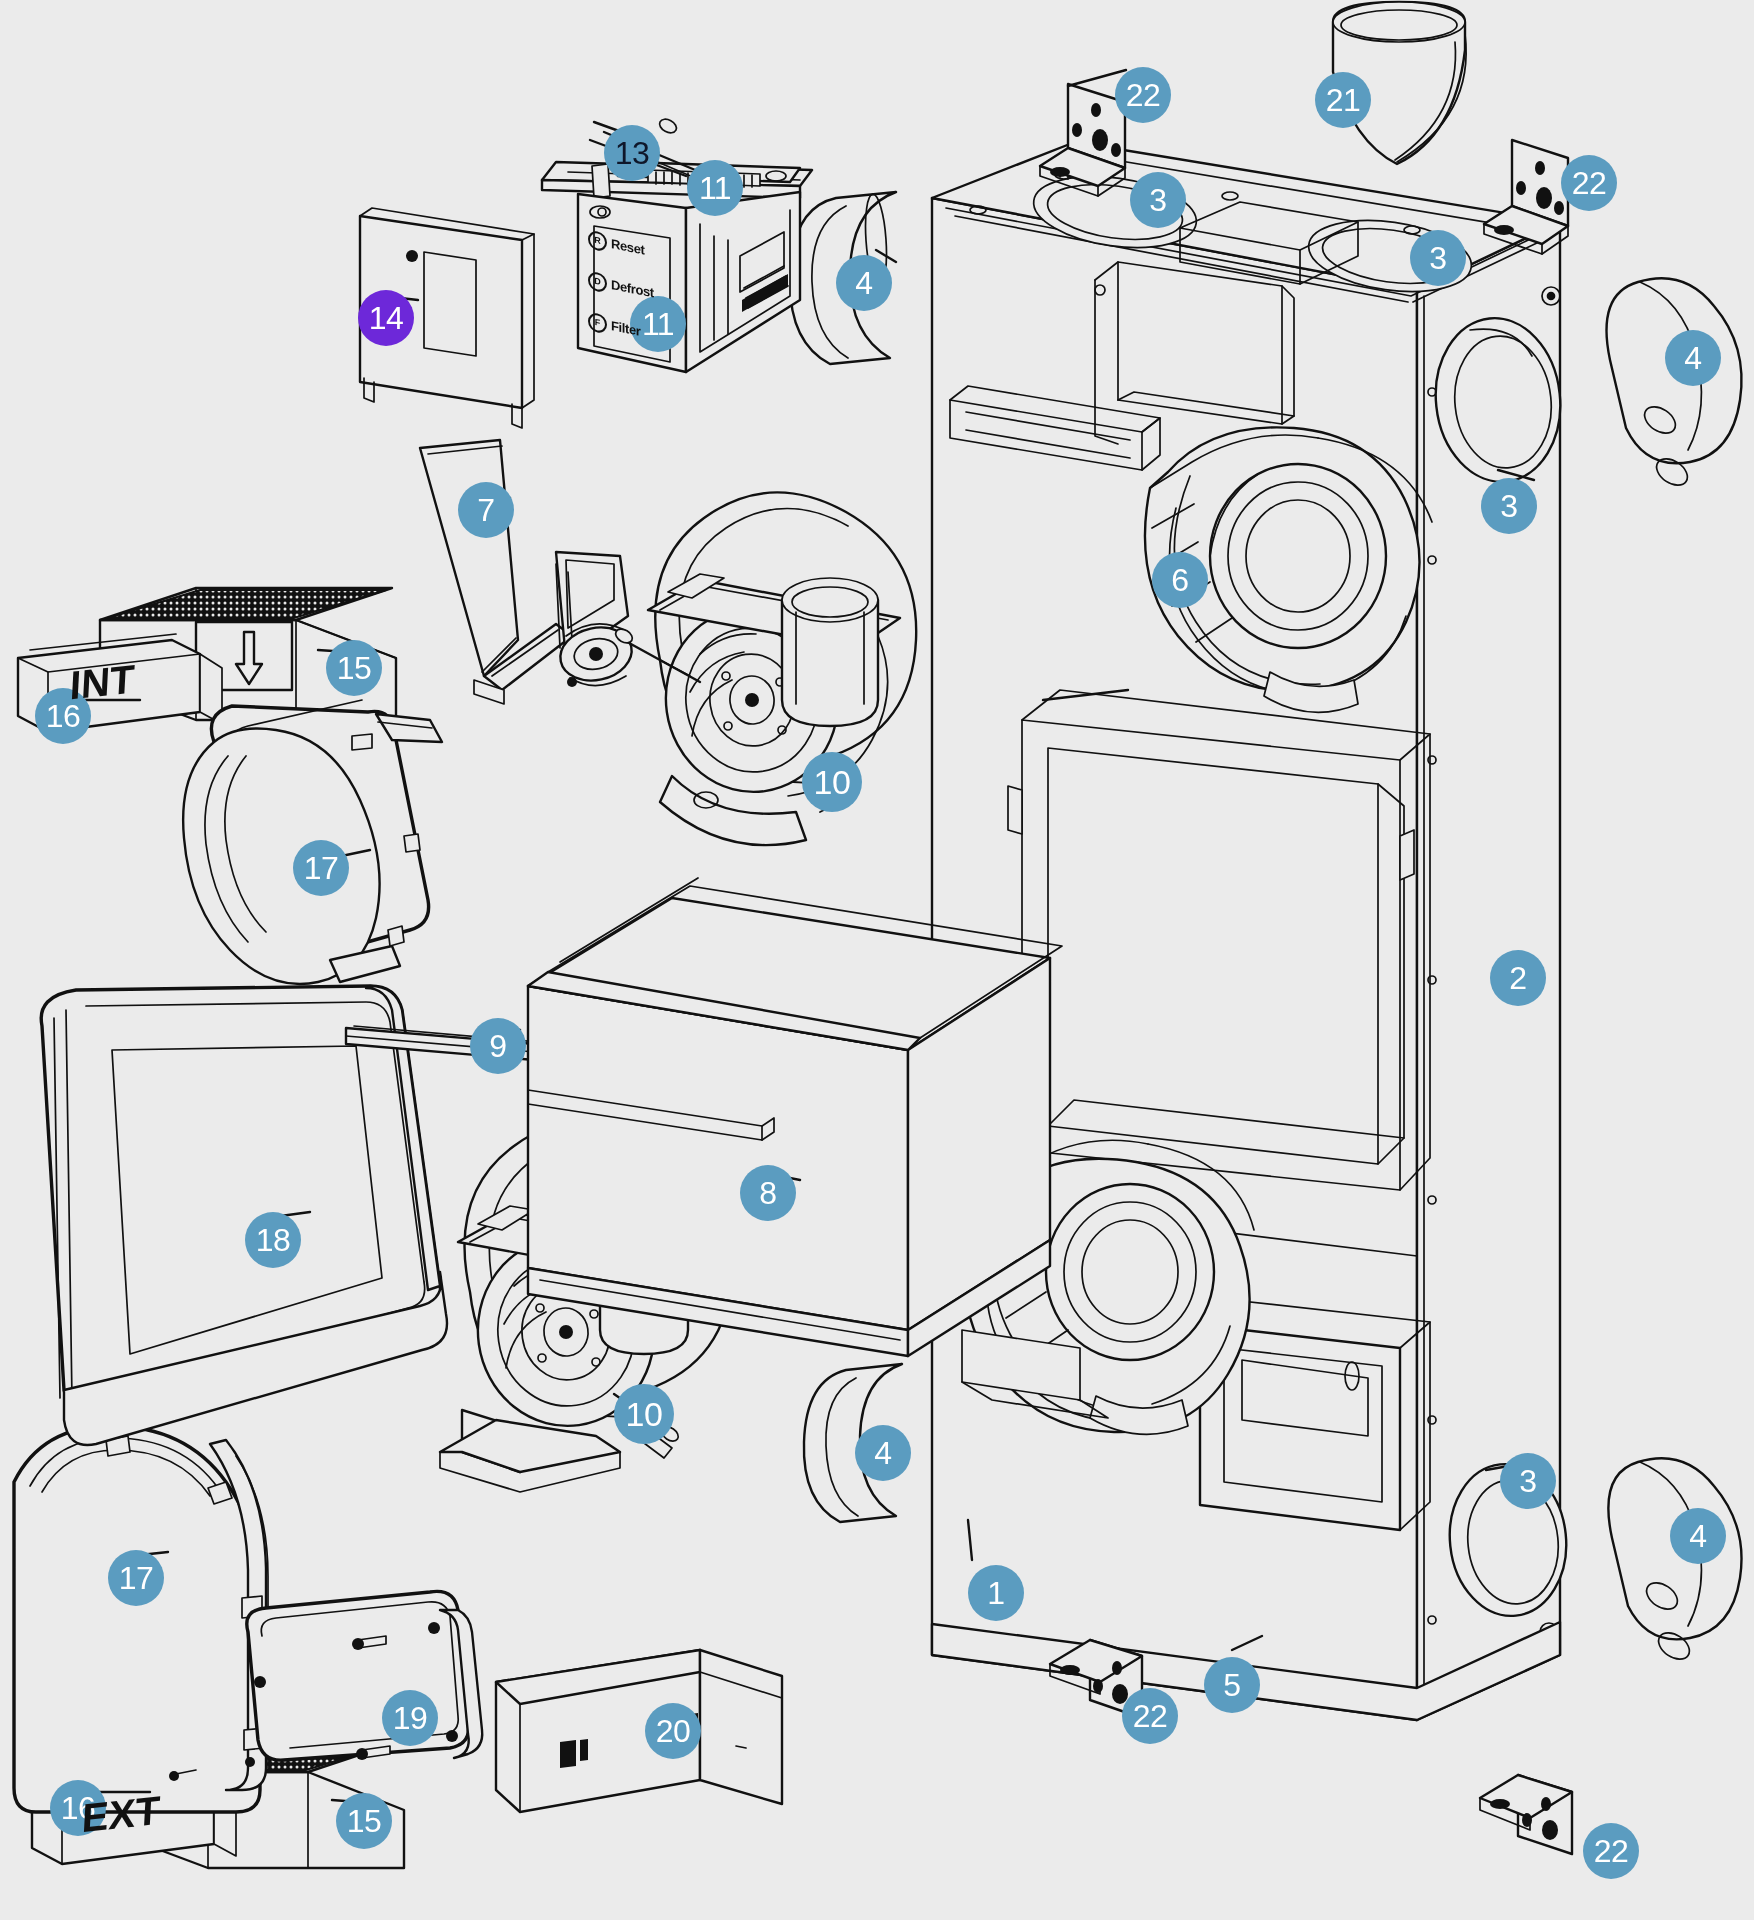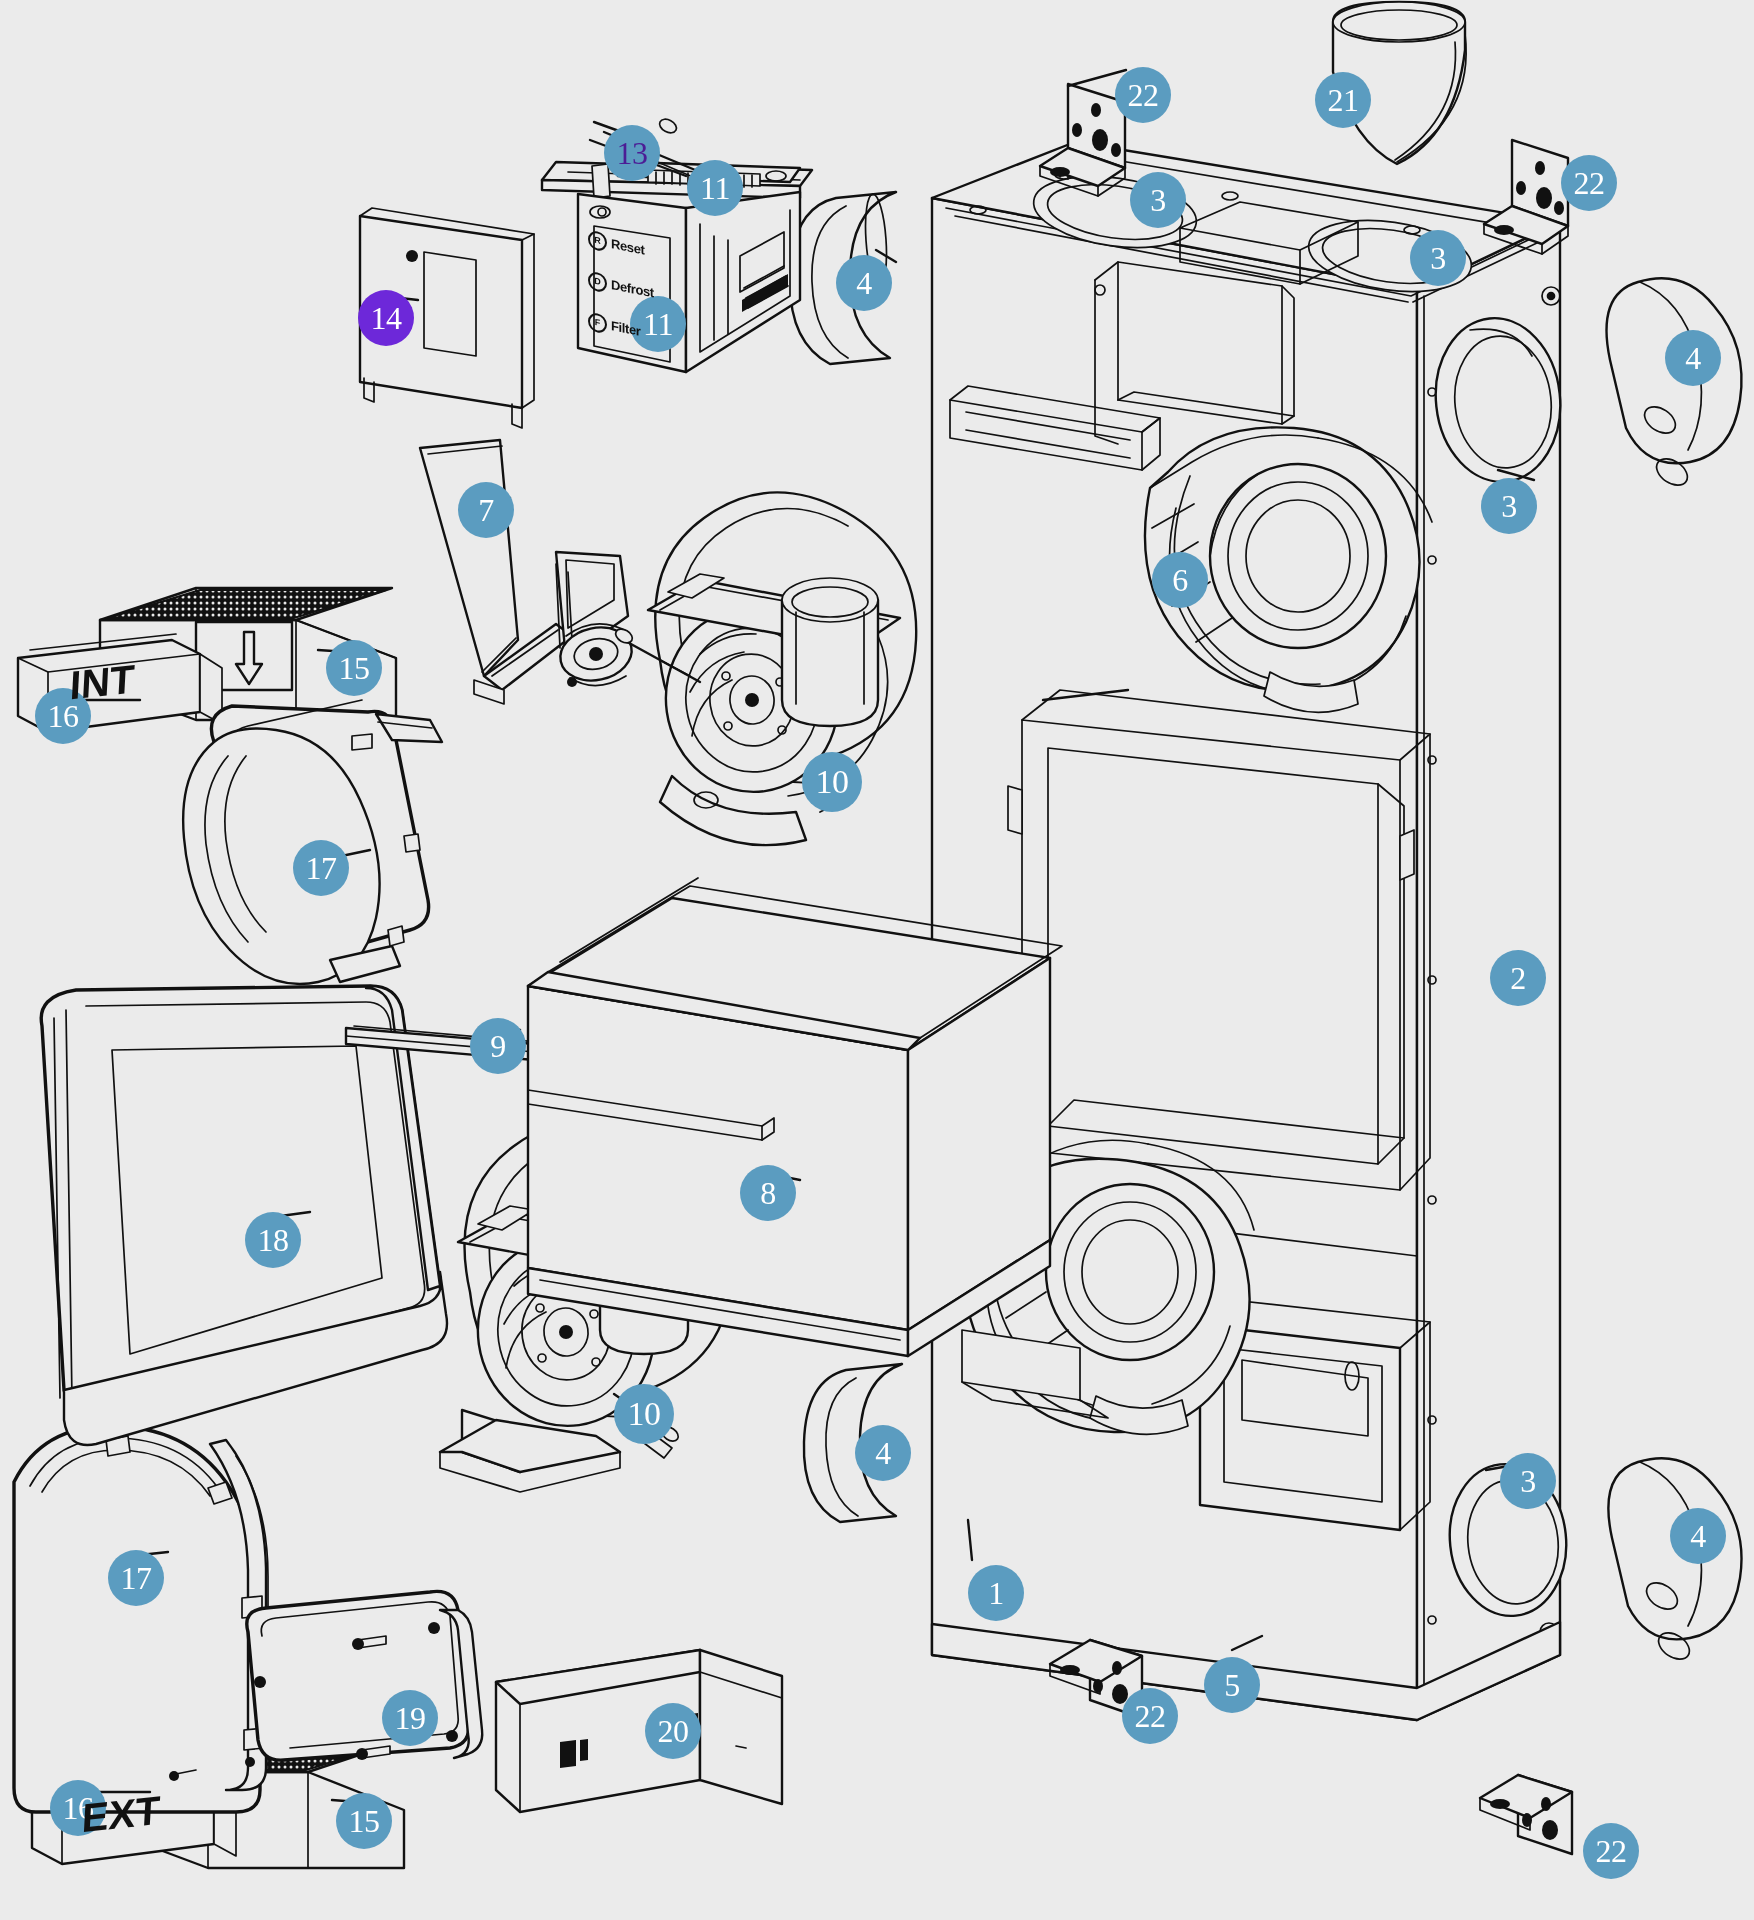--- a/index.html
+++ b/index.html
@@ -22,21 +22,21 @@
     height:1920px;
   }
   .callout{
     position:absolute;
     border-radius:50%;
     background:#5b9cc0;
     color:#ffffff;
     display:flex;
     align-items:center;
     justify-content:center;
-    font-family:Liberation Serif, serif;
+    font-family:Liberation Sans, sans-serif;
     font-weight:400;
     letter-spacing:-0.5px;
     user-select:none;
     line-height:1;
   }
   .callout.c-md{width:56px;height:56px;font-size:32px;}
   .callout.c-lg{width:60px;height:60px;font-size:34px;}
   .face-label{
     position:absolute;
     font-family:"Liberation Sans", sans-serif;
@@ -598,21 +598,21 @@
       <div class="callout c-md" id="cal-4d" style="left: 1670px; top: 1508px; background: rgb(91, 156, 192); color: rgb(255, 255, 255);">4</div>
       <div class="callout c-md" id="cal-5" style="left: 1204px; top: 1657px; background: rgb(91, 156, 192); color: rgb(255, 255, 255);">5</div>
       <div class="callout c-md" id="cal-6" style="left: 1152px; top: 552px; background: rgb(91, 156, 192); color: rgb(255, 255, 255);">6</div>
       <div class="callout c-md" id="cal-7" style="left: 458px; top: 482px; background: rgb(91, 156, 192); color: rgb(255, 255, 255);">7</div>
       <div class="callout c-md" id="cal-8" style="left: 740px; top: 1165px; background: rgb(91, 156, 192); color: rgb(255, 255, 255);">8</div>
       <div class="callout c-md" id="cal-9" style="left: 470px; top: 1018px; background: rgb(91, 156, 192); color: rgb(255, 255, 255);">9</div>
       <div class="callout c-lg" id="cal-10a" style="left: 802px; top: 752px; background: rgb(91, 156, 192); color: rgb(255, 255, 255);">10</div>
       <div class="callout c-lg" id="cal-10b" style="left: 614px; top: 1384px; background: rgb(91, 156, 192); color: rgb(255, 255, 255);">10</div>
       <div class="callout c-md" id="cal-11" style="left: 687px; top: 160px; background: rgb(91, 156, 192); color: rgb(255, 255, 255); text-align: right;">11</div>
       <div class="callout c-md" id="cal-12" style="left: 630px; top: 296px; background: rgb(91, 156, 192); color: rgb(255, 255, 255);">11</div>
-      <div class="callout c-md" id="cal-13" style="left: 604px; top: 125px; background: rgb(91, 156, 192); color: #4c1d95;">13</div>
+      <div class="callout c-md" id="cal-13" style="left: 604px; top: 125px; background: rgb(91, 156, 192); color: #0f172a;">13</div>
       <div class="callout c-md" id="cal-14" style="left: 358px; top: 290px; background: #6d28d9; color: rgb(255, 255, 255);">14</div>
       <div class="callout c-md" id="cal-15a" style="left: 326px; top: 640px; background: rgb(91, 156, 192); color: rgb(255, 255, 255);">15</div>
       <div class="callout c-md" id="cal-15b" style="left: 336px; top: 1793px; background: rgb(91, 156, 192); color: rgb(255, 255, 255);">15</div>
       <div class="callout c-md" id="cal-16a" style="left: 35px; top: 688px; background: rgb(91, 156, 192); color: rgb(255, 255, 255);">16</div>
       <div class="callout c-md" id="cal-16b" style="left: 50px; top: 1780px; background: rgb(91, 156, 192); color: rgb(255, 255, 255);">16</div>
       <div class="callout c-md" id="cal-17a" style="left: 293px; top: 840px; background: rgb(91, 156, 192); color: rgb(255, 255, 255);">17</div>
       <div class="callout c-md" id="cal-17b" style="left: 108px; top: 1550px; background: rgb(91, 156, 192); color: rgb(255, 255, 255);">17</div>
       <div class="callout c-md" id="cal-18" style="left: 245px; top: 1212px; background: rgb(91, 156, 192); color: rgb(255, 255, 255);">18</div>
       <div class="callout c-md" id="cal-19" style="left: 382px; top: 1690px; background: rgb(91, 156, 192); color: rgb(255, 255, 255);">19</div>
       <div class="callout c-md" id="cal-20" style="left: 645px; top: 1703px; background: rgb(91, 156, 192); color: rgb(255, 255, 255);">20</div>

